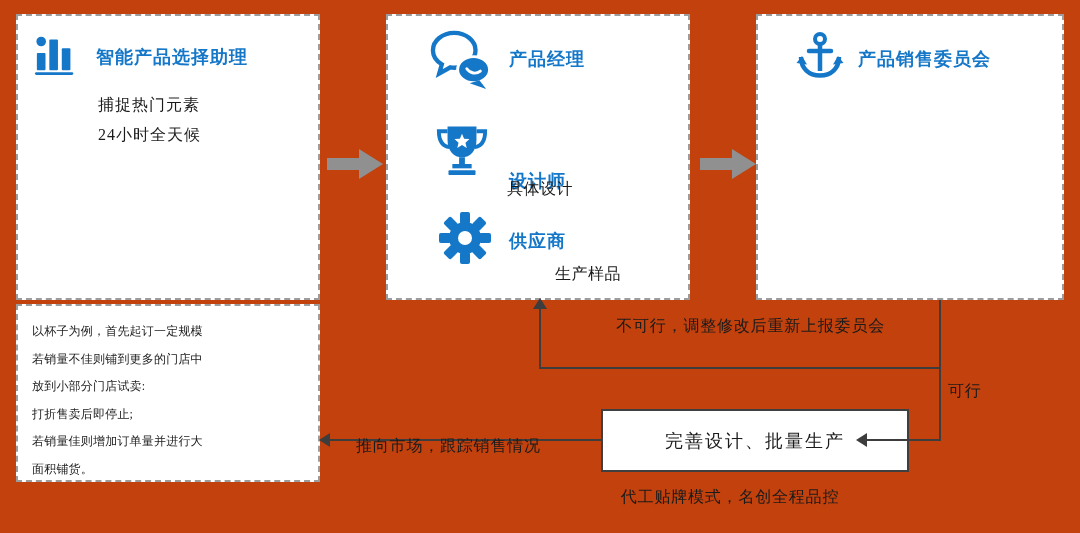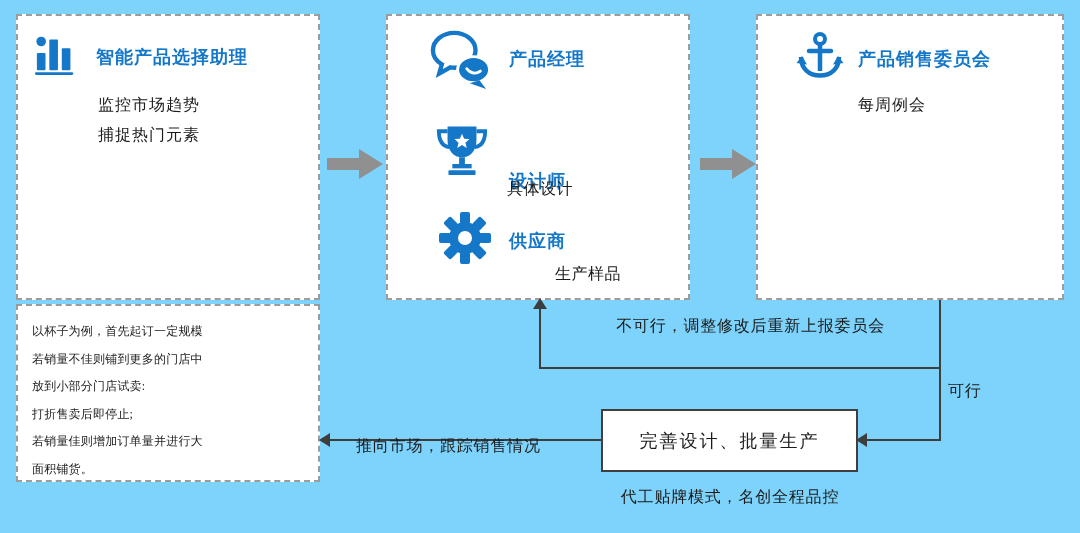--- a/index.html
+++ b/index.html
@@ -1,21 +1,21 @@
 <!DOCTYPE html>
 <html><head>
 <meta charset="utf-8">
 <style>
   * { margin:0; padding:0; box-sizing:border-box; }
   html, body { background:#ffffff; }
   body {
     font-family:"Liberation Serif","DejaVu Serif",serif;
     color:#1b1b1b;
   }
-  .canvas { position:relative; width:1080px; height:533px; background:#7dd3fc; overflow:hidden; }
+  .canvas { position:relative; width:1080px; height:533px; background:#c2410c; overflow:hidden; }
 
   .dashed-box { position:absolute; border:2px dashed #9c9c9c; background:#ffffff; }
   .solid-box  { position:absolute; border:2px solid #3f3f3f; background:#ffffff;
                 display:flex; align-items:center; justify-content:center; }
 
   .abs { position:absolute; }
   .blue-title { position:absolute; color:#1577c8; font-weight:bold; font-size:18px;
                 letter-spacing:1px; white-space:nowrap; }
   .body-line { font-size:16px; letter-spacing:0.5px; white-space:nowrap; }
   .feature-list div { line-height:30px; font-size:16px; letter-spacing:1px; white-space:nowrap; }
@@ -53,22 +53,22 @@
           <circle cx="9.5" cy="12" r="5"></circle>
           <rect x="5" y="24" width="9" height="18" rx="1"></rect>
           <rect x="18" y="10" width="9" height="32" rx="1"></rect>
           <rect x="31" y="19" width="9" height="23" rx="1"></rect>
           <rect x="3" y="44" width="40" height="3" rx="1.5"></rect>
         </g>
       </svg>
     </div>
     <div class="blue-title" style="left:78px; top:29px;">智能产品选择助理</div>
     <div class="abs feature-list" style="left:80px; top:74px;">
-      <div>监控市场趋势</div>
       <div>捕捉热门元素</div>
+      <div>24小时全天候</div>
     </div>
   </div>
 
   <div class="dashed-box" style="left:386px; top:14px; width:304px; height:286px;">
 
     <div class="icon" style="left:42px; top:14px; width:62px; height:60px;">
       <svg viewBox="0 0 64 62">
         <path d="M25 3 C12.8 3 3 11 3 21 C3 27 6.6 32.3 12.2 35.5 L9.5 45 L21 38.6
                  C22.3 38.8 23.6 39 25 39 C37.2 39 47 31 47 21 C47 11 37.2 3 25 3 Z" fill="#ffffff" stroke="#1577c8" stroke-width="4.5"></path>
         <ellipse cx="45" cy="41" rx="16.5" ry="13.5" fill="#1577c8" stroke="#ffffff" stroke-width="3"></ellipse>
@@ -120,21 +120,20 @@
         <circle cx="24" cy="9" r="5" fill="none" stroke="#1577c8" stroke-width="4"></circle>
         <line x1="24" y1="14" x2="24" y2="41" stroke="#1577c8" stroke-width="4.5"></line>
         <line x1="13" y1="21" x2="35" y2="21" stroke="#1577c8" stroke-width="4.5" stroke-linecap="round"></line>
         <path d="M5 27 C5 38.5 13 45.5 24 45.5 C35 45.5 43 38.5 43 27" fill="none" stroke="#1577c8" stroke-width="4.5"></path>
         <path d="M6 26 L0.5 33 L11 34.5 Z" fill="#1577c8"></path>
         <path d="M42 26 L47.5 33 L37 34.5 Z" fill="#1577c8"></path>
       </svg>
     </div>
     <div class="blue-title" style="left:100px; top:31px;">产品销售委员会</div>
     <div class="abs feature-list" style="left:100px; top:74px;">
-      <div>每周例会</div>
     </div>
   </div>
 
   <div class="block-arrow" style="left:327px; top:146px; width:56px; height:36px;">
     <svg viewBox="0 0 56 36">
         <polygon points="0,12 32,12 32,3 56,18 32,33 32,24 0,24" fill="#909090"></polygon>
       </svg>
   </div>
   <div class="block-arrow" style="left:700px; top:146px; width:56px; height:36px;">
     <svg viewBox="0 0 56 36">
@@ -144,21 +143,21 @@
 
   <div class="dashed-box trial-text" style="left:16px; top:304px; width:304px; height:178px;">
     <div>以杯子为例，首先起订一定规模</div>
     <div>若销量不佳则铺到更多的门店中</div>
     <div>放到小部分门店试卖:</div>
     <div>打折售卖后即停止;</div>
     <div>若销量佳则增加订单量并进行大</div>
     <div>面积铺货。</div>
   </div>
 
-  <div class="solid-box" style="left:601px; top:409px; width:257px; height:63px;text-align:right;">
+  <div class="solid-box" style="left:601px; top:409px; width:308px; height:63px;text-align:right;">
     <span class="production-label">完善设计、批量生产</span>
   </div>
   <div class="flow-label" style="left:610px; top:487px; width:240px; text-align:center;">代工贴牌模式，名创全程品控</div>
 
   <div class="arrow-up" style="left:533px; top:298px;"></div>
   <div class="vline" style="left:539px; top:306px; height:63px;"></div>
   <div class="hline" style="left:539px; top:367px; width:402px;"></div>
   <div class="flow-label" style="left:565px; top:316px; width:320px; text-align:right;">不可行，调整修改后重新上报委员会</div>
 
   <div class="vline" style="left:939px; top:300px; height:141px;"></div>

